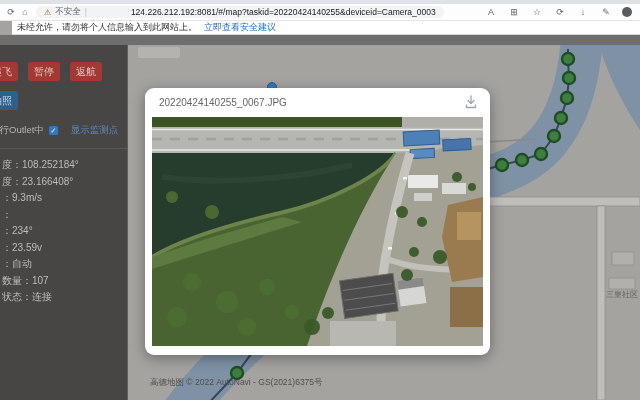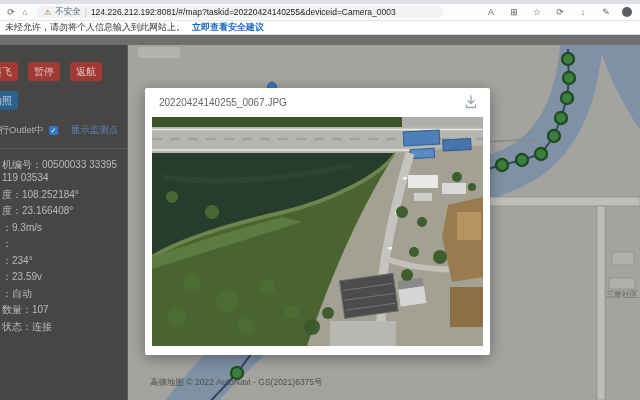--- a/index.html
+++ b/index.html
@@ -11,29 +11,29 @@
   .toolbar{position:absolute;top:4px;left:0;right:0;height:16px;background:#fdfdfd;
            border-bottom:1px solid #e4e4e4;display:flex;align-items:center;
            font-size:9px;color:#5f6368;}
   .tb-icon{width:14px;text-align:center;flex:none;font-size:9px;cursor:default;}
   .urlbar{flex:none;width:392px;height:12px;margin-left:4px;border-radius:7px;
           background:#f1f3f4;display:flex;align-items:center;padding:0 8px;gap:4px;
           font-size:8.5px;white-space:nowrap;overflow:hidden;}
   .sec-icon{color:#946500;font-size:8px;}
   .sec-label{color:#5f6368;}
   .url-sep{color:#c0c0c0;}
-  .url-text{color:#202124;overflow:hidden;text-overflow:ellipsis;}
+  .url-text{color:#202124;overflow:hidden;text-overflow:ellipsis;margin-left:40px;}
   .tb-spacer{flex:1;}
   .tb-right{display:flex;align-items:center;gap:9px;margin-right:8px;}
   .avatar{width:10px;height:10px;border-radius:50%;background:#5a5d61;flex:none;}
 
-  .infobar{position:absolute;top:21px;left:0;right:0;height:13px;background:#ffffff;
+  .infobar{position:absolute;top:21px;left:12px;right:0;height:13px;background:#ffffff;
            border-bottom:1px solid #d9d9d9;display:flex;align-items:center;
            padding-left:5px;gap:7px;font-size:9px;color:#333333;white-space:nowrap;}
-  .infobar .link{color:#1a66c2;font-weight:bold;text-decoration:none;}
+  .infobar .link{color:#1a66c2;font-weight:normal;text-decoration:none;}
 
   
   .app{position:absolute;top:35px;left:0;width:640px;height:365px;
        background:#a5a3a0;overflow:hidden;}
   .app-header{position:absolute;top:0;left:0;right:0;height:10px;background:#6f6e6c;z-index:3;}
   .map-svg{position:absolute;top:0;left:0;z-index:1;}
 
   
   .sidebar{position:absolute;top:10px;left:0;width:127px;bottom:0;background:#474645;
            border-right:1px solid #5e5d5b;z-index:4;overflow:hidden;}
@@ -48,21 +48,21 @@
   .checkbox{width:9px;height:9px;background:#2f78c2;border-radius:1.5px;flex:none;
             color:#ffffff;font-size:7px;line-height:9px;text-align:center;}
   .checkbox-label{color:#5e86b8;margin-left:8px;}
   .divider{border-top:1px solid #5a5958;margin:11px 0 0 -14px;}
   .telemetry{display:flex;flex-direction:column;gap:3.5px;margin-top:9px;
              padding-left:2px;font-size:10px;line-height:1.3;color:#bdbcba;width:120px;}
   .trow{word-break:break-all;}
 
   
   .modal{position:absolute;top:53px;left:145px;width:345px;height:267px;background:#ffffff;
-         border-radius:2px;box-shadow:0 3px 14px rgba(0,0,0,0.35);z-index:5;}
+         border-radius:9px;box-shadow:0 3px 14px rgba(0,0,0,0.35);z-index:5;}
   .modal-title{position:absolute;top:9px;left:14px;font-size:10px;color:#666666;}
   .dl-btn{position:absolute;top:6px;right:11px;width:16px;height:16px;cursor:pointer;}
   .photo{position:absolute;left:7px;top:29px;width:331px;height:229px;overflow:hidden;
          background:#4a6431;}
 </style>
 </head>
 <body>
 
 <div class="tabstrip"></div>
 
@@ -139,21 +139,20 @@
 
     <div class="status-row">
       <span>飞行Outlet中</span>
       <span class="checkbox">✓</span>
       <span class="checkbox-label">显示监测点</span>
     </div>
 
     <div class="divider"></div>
 
     <div class="telemetry">
-      <div class="trow"><span>机编号：</span><span>00500033 33395119 03534</span></div>
       <div class="trow"><span>度：</span><span>108.252184°</span></div>
       <div class="trow"><span>度：</span><span>23.166408°</span></div>
       <div class="trow"><span>：</span><span>9.3m/s</span></div>
       <div class="trow"><span>：</span><span></span></div>
       <div class="trow"><span>：</span><span>234°</span></div>
       <div class="trow"><span>：</span><span>23.59v</span></div>
       <div class="trow"><span>：</span><span>自动</span></div>
       <div class="trow"><span>数量：</span><span>107</span></div>
       <div class="trow"><span>状态：</span><span>连接</span></div>
     </div>

